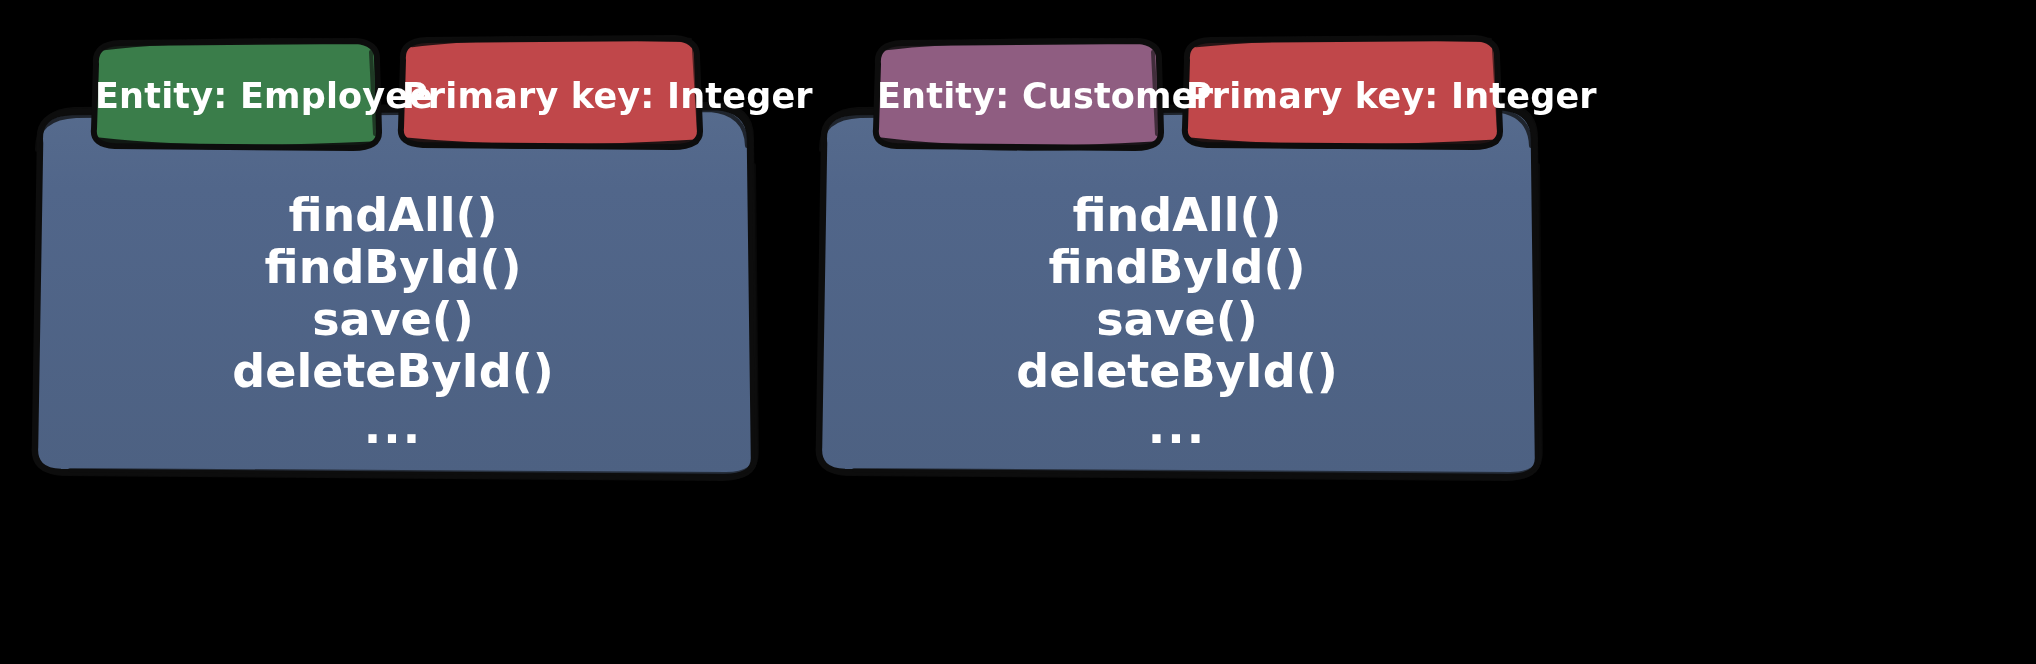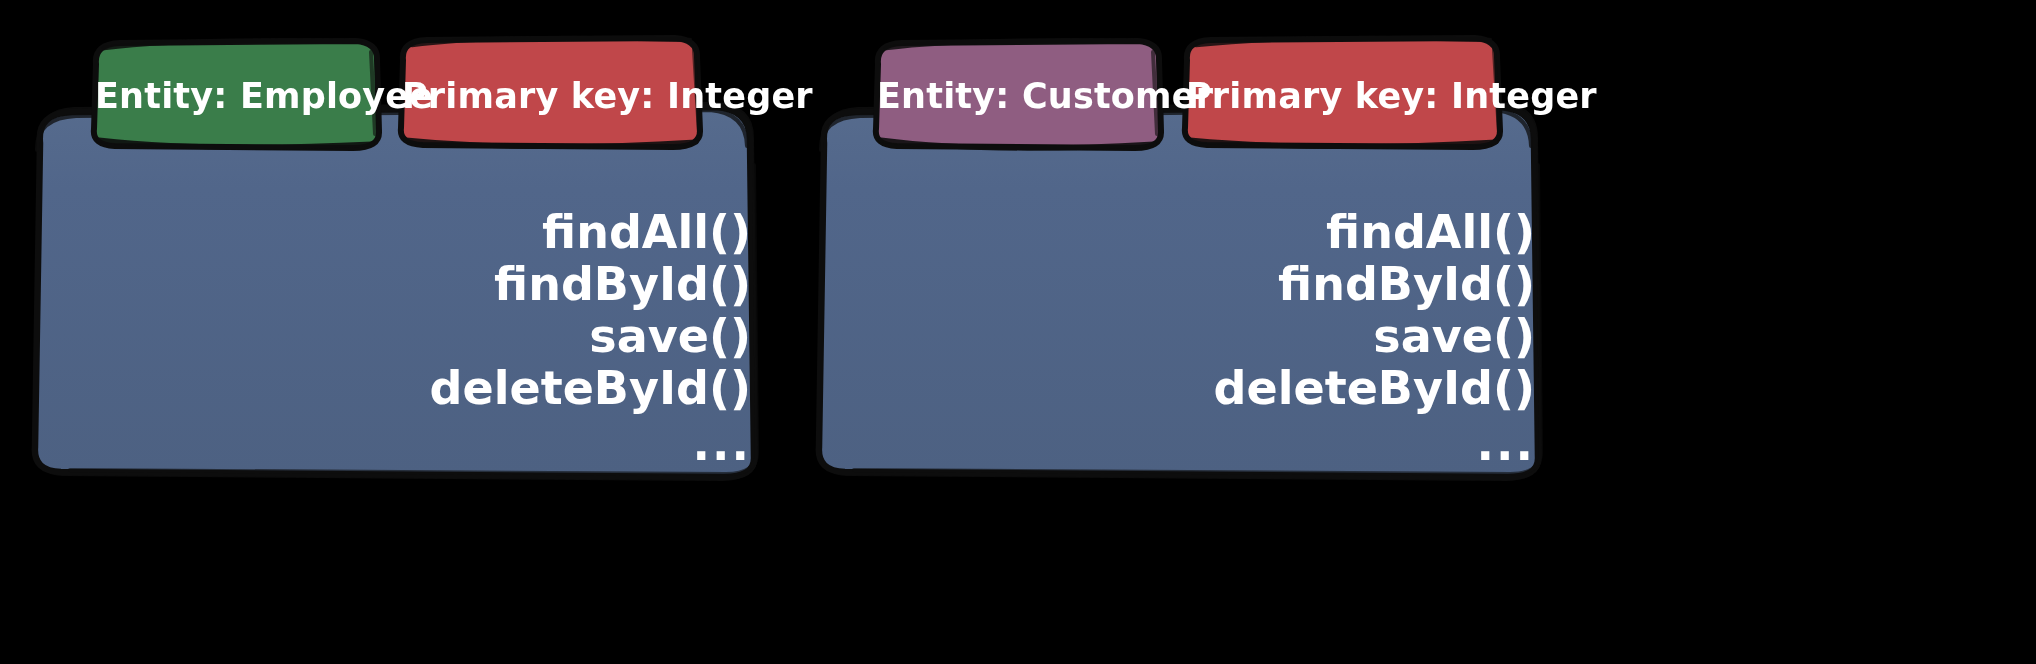--- a/index.html
+++ b/index.html
@@ -11,22 +11,22 @@
   }
   #stage{position:absolute;inset:0;width:2036px;height:664px;}
   svg.layer{position:absolute;left:0;top:0;width:2036px;height:664px;}
   .txt{position:absolute;color:#fff;-webkit-font-smoothing:antialiased;}
 
   .badge-label{
     font-size:35px;font-weight:700;letter-spacing:0.2px;
     white-space:nowrap;text-align:center;
   }
   .method-list{
-    text-align:right;width:100%;
-    font-size:46px;font-weight:700;line-height:1.13;margin-top:17px;
+    text-align:center;width:100%;
+    font-size:46px;font-weight:700;line-height:1.13;
   }
   .method-line{display:block;}
   .method-ellipsis{display:block;font-size:46px;font-weight:700;letter-spacing:2px;padding-top:4px;}
 </style>
 </head>
 <body>
 
 <div id="stage">
 
   <svg class="layer" viewBox="0 0 2036 664" xmlns="http://www.w3.org/2000/svg">

